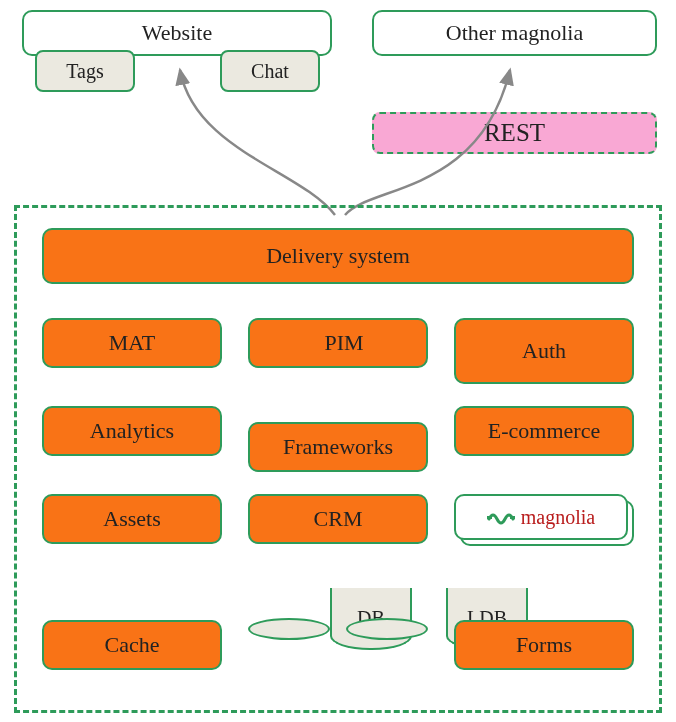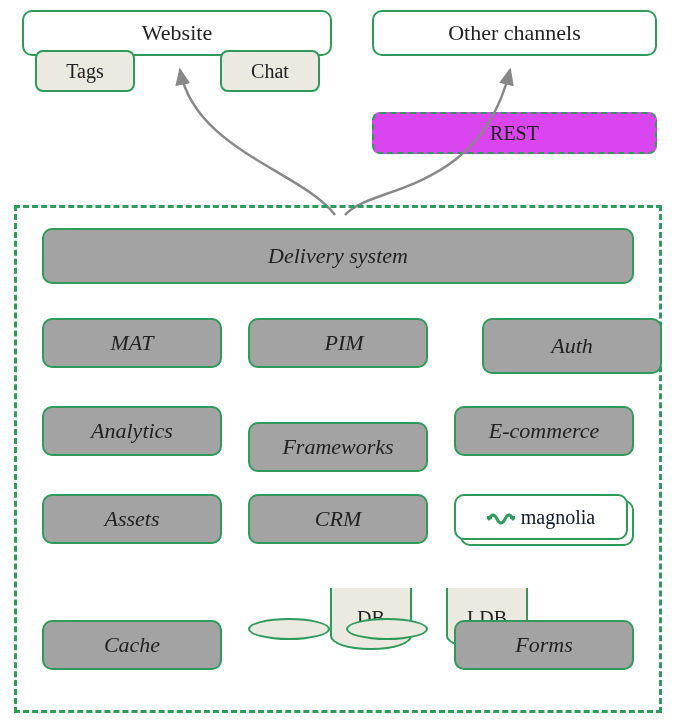--- a/index.html
+++ b/index.html
@@ -17,46 +17,45 @@
       border-radius: 10px;
       display: flex;
       align-items: center;
       justify-content: center;
       font-size: 22px;
       color: #222;
       background: #fff;
       box-sizing: border-box;
     }
     .filled {
-      background: #a3a3a3;
-      font-style: italic;
+      background: #f97316;
     }
     .sub-box {
       position: absolute;
       border: 2px solid #2e9b5a;
       border-radius: 8px;
       background: #ebe9e0;
       display: flex;
       align-items: center;
       justify-content: center;
       font-size: 20px;
       color: #222;
       box-sizing: border-box;
     }
     .dashed-box {
       position: absolute;
       border: 2px dashed #2e9b5a;
       border-radius: 8px;
       display: flex;
       align-items: center;
       justify-content: center;
-      font-size: 20px;
-      color: #222;
-      box-sizing: border-box;
-      background: #d946ef;
+      font-size: 25px;
+      color: #222;
+      box-sizing: border-box;
+      background: #f9a8d4;
     }
     .dashed-container {
       position: absolute;
       border: 3px dashed #2e9b5a;
       box-sizing: border-box;
     }
     .cylinder {
       position: absolute;
       display: flex;
       flex-direction: row;
@@ -101,21 +100,21 @@
     }
     .magnolia-shadow {
       position: absolute;
       border: 2px solid #2e9b5a;
       border-radius: 10px;
       background: #fff;
       box-sizing: border-box;
     }
     .magnolia-text {
       font-family: Georgia, serif;
-      color: #0f172a;
+      color: #b91c1c;
       font-size: 20px;
     }
     svg.arrows {
       position: absolute;
       top: 0;
       left: 0;
       pointer-events: none;
     }
   </style>
 </head>
@@ -125,21 +124,21 @@
   <span>Website</span>
 </div>
 <div class="sub-box" style="left:35px; top:50px; width:100px; height:42px;">
   <span>Tags</span>
 </div>
 <div class="sub-box" style="left:220px; top:50px; width:100px; height:42px;">
   <span>Chat</span>
 </div>
 
 <div class="box" style="left:372px; top:10px; width:285px; height:46px;">
-  <span>Other channels</span>
+  <span>Other magnolia</span>
 </div>
 
 <div class="dashed-box" style="left:372px; top:112px; width:285px; height:42px;">
   <span>REST</span>
 </div>
 
 <svg class="arrows" width="676" height="240">
   <defs>
     <marker id="arrowhead" markerWidth="8" markerHeight="8" refX="6" refY="3" orient="auto">
       <path d="M0,0 L7,3 L0,6 Z" fill="#888"></path>
@@ -154,21 +153,21 @@
 <div class="box filled" style="left:42px; top:228px; width:592px; height:56px;">
   <span>Delivery system</span>
 </div>
 
 <div class="box filled" style="left:42px; top:318px; width:180px; height:50px;">
   <span>MAT</span>
 </div>
 <div class="box filled" style="left:248px; top:318px; width:180px; height:50px;padding-left:12px;">
   <span>PIM</span>
 </div>
-<div class="box filled" style="left:454px; top:318px; width:180px; height:56px;margin-left:28px;">
+<div class="box filled" style="left:454px; top:318px; width:180px; height:66px;">
   <span>Auth</span>
 </div>
 
 <div class="box filled" style="left:42px; top:406px; width:180px; height:50px;">
   <span>Analytics</span>
 </div>
 <div class="box filled" style="left:248px; top:422px; width:180px; height:50px;">
   <span>Frameworks</span>
 </div>
 <div class="box filled" style="left:454px; top:406px; width:180px; height:50px;">

